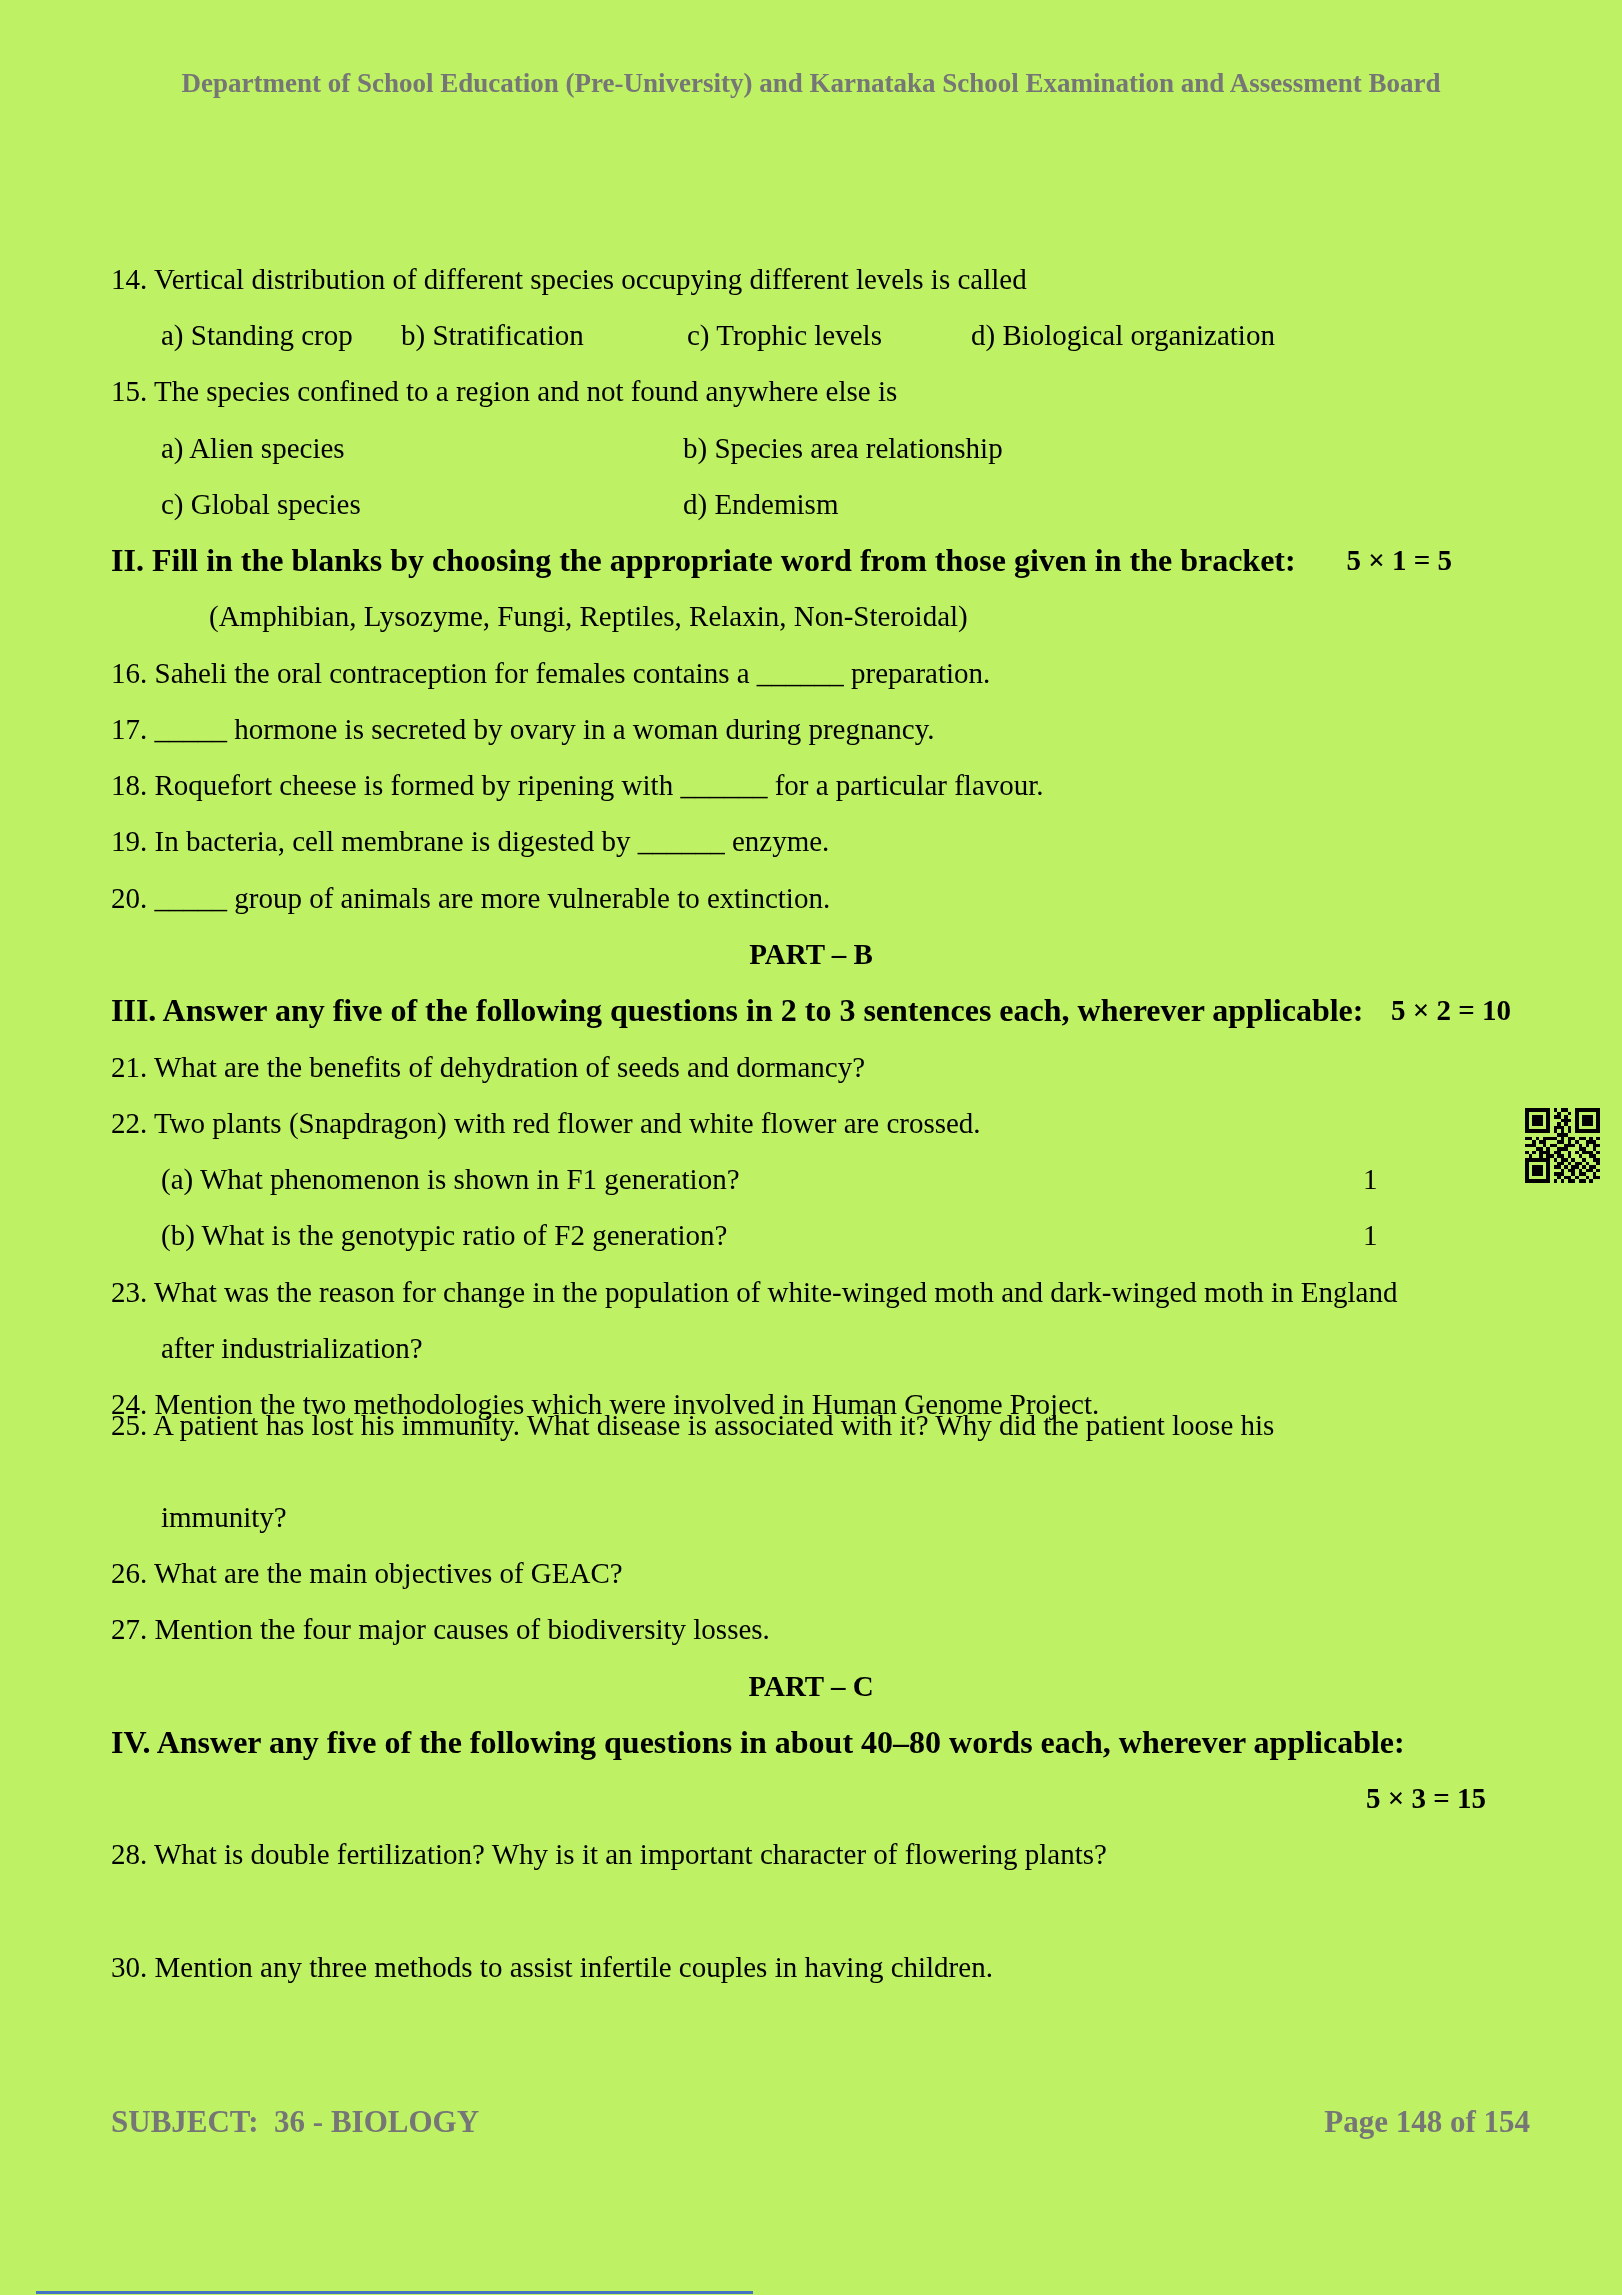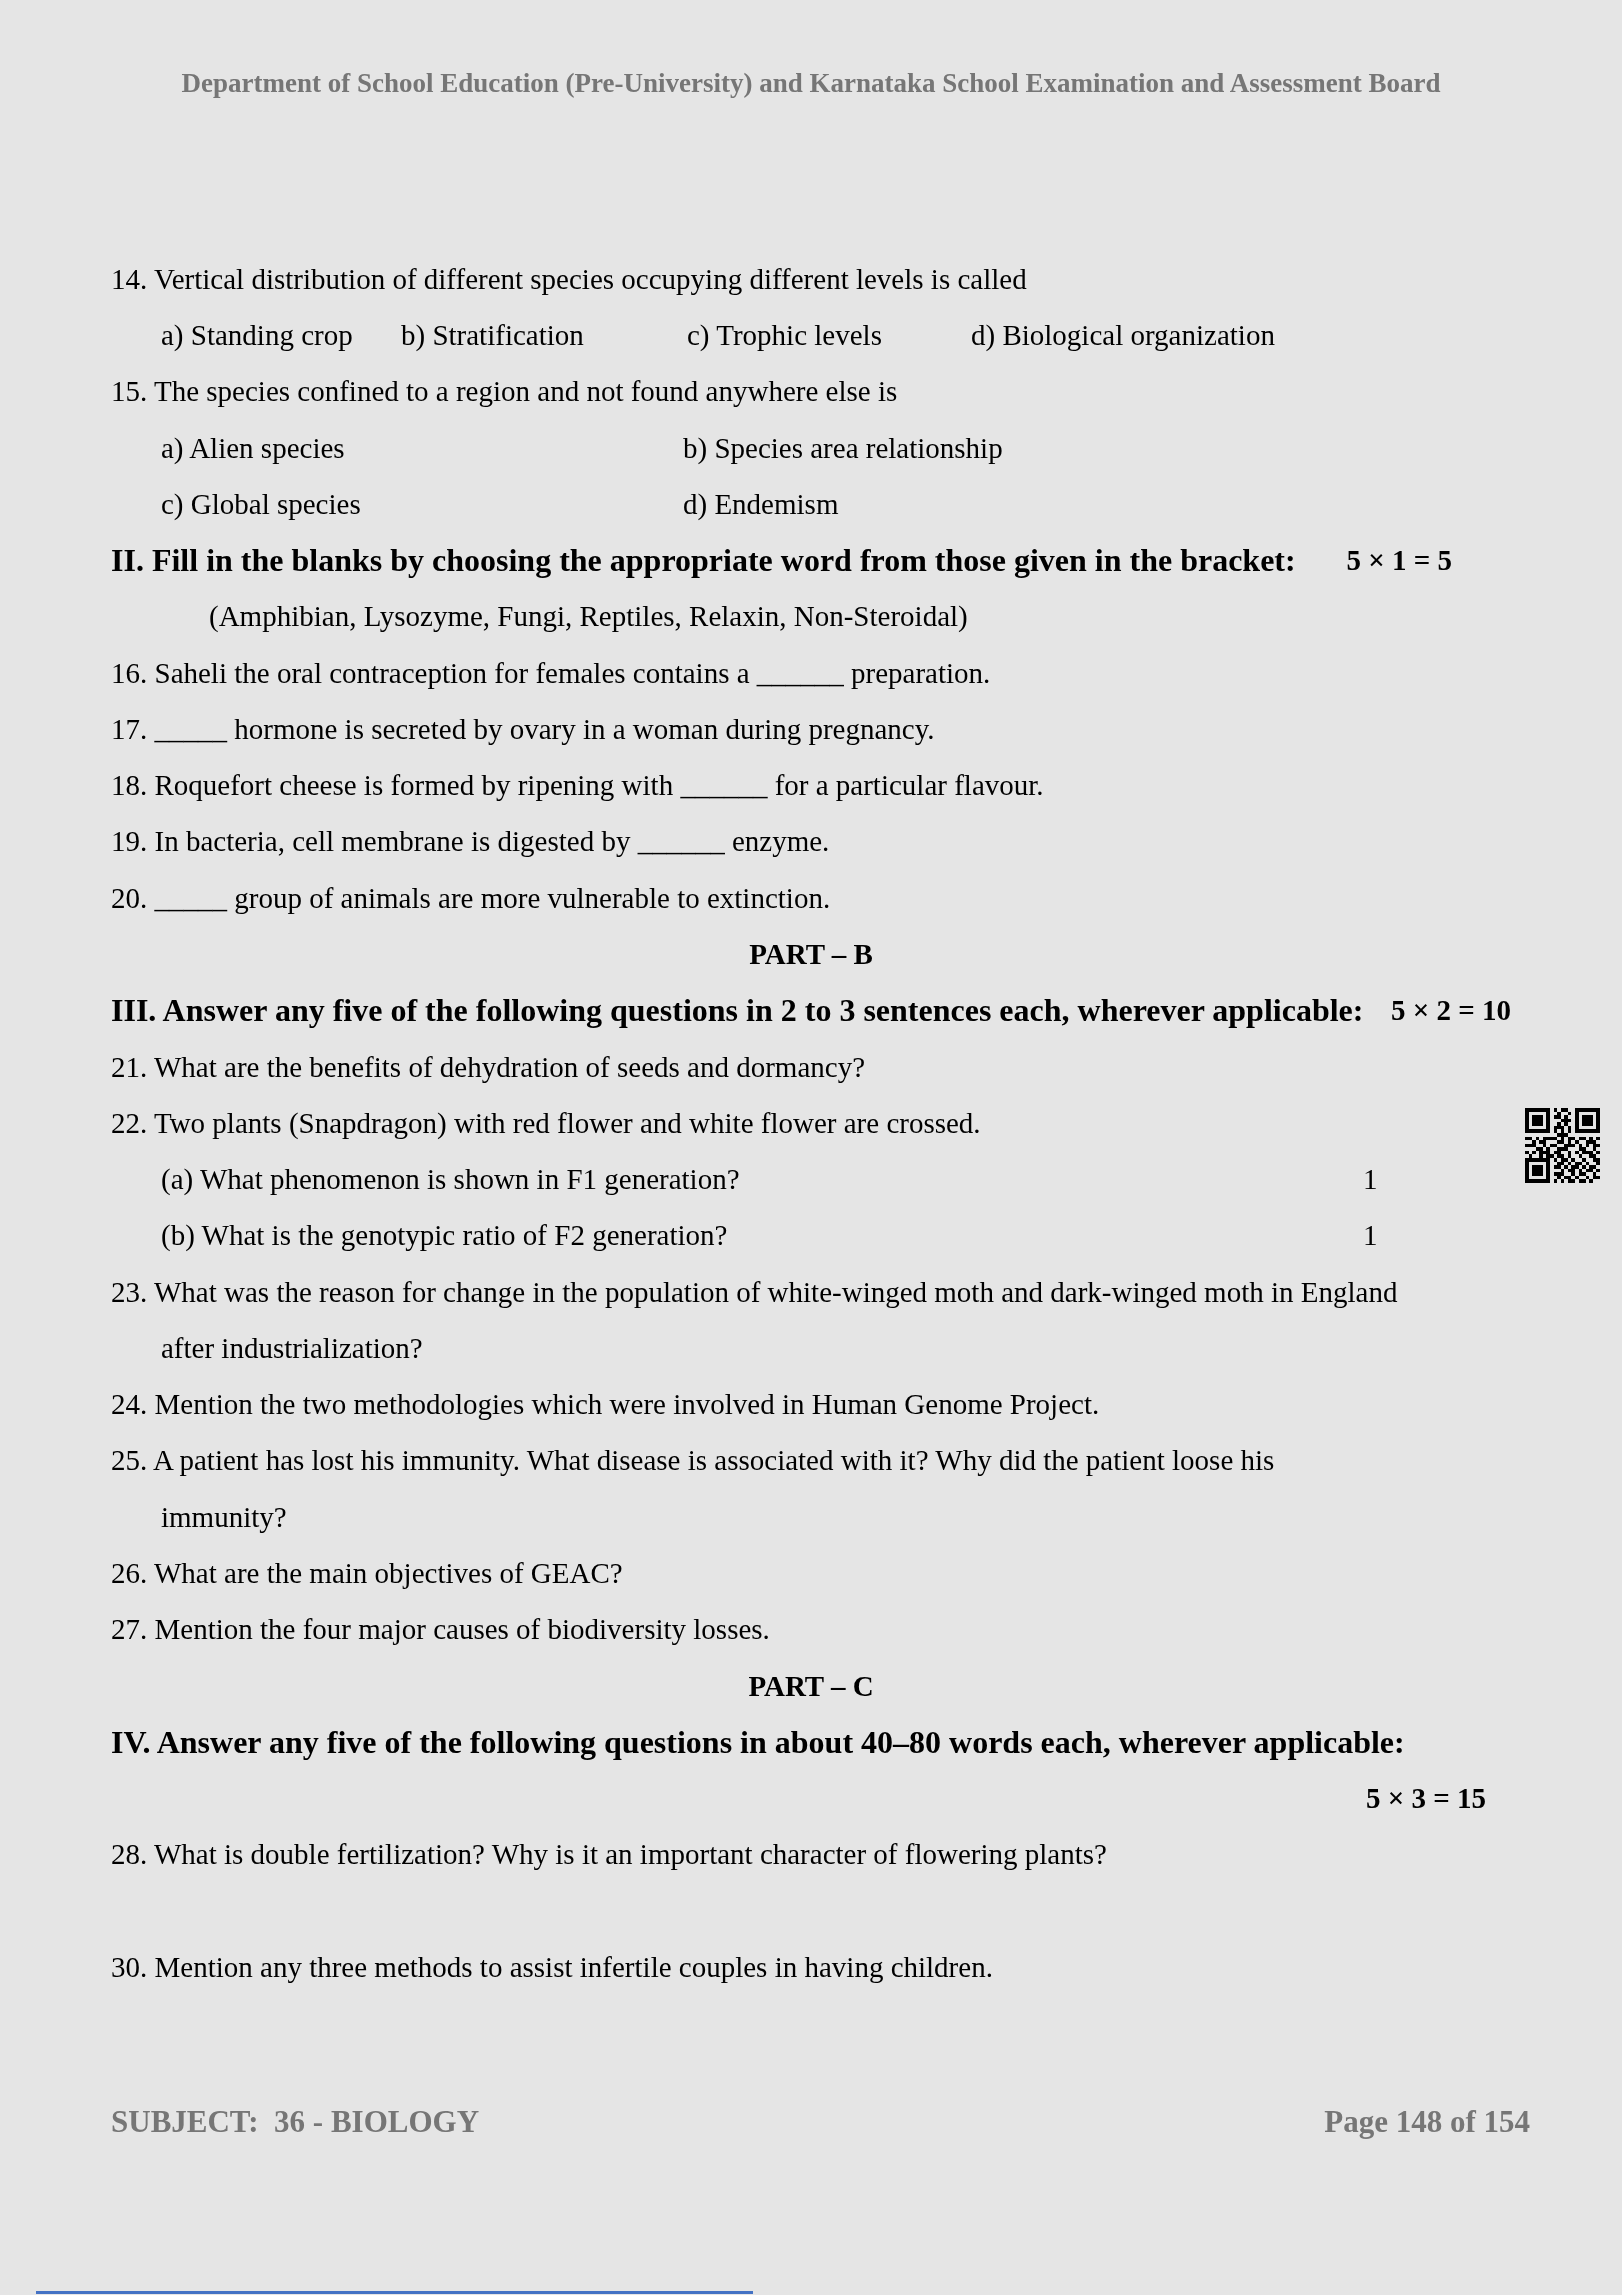--- a/index.html
+++ b/index.html
@@ -6,21 +6,21 @@
     --muted:#767676;
     --ink:#000000;
     --accent:#4472c4;
   }
   *{box-sizing:border-box;}
   html,body{margin:0;padding:0;background:#ffffff;}
   .page{
     position:relative;
     width:1622px;
     height:2295px;
-    background:#e5e5e5;
+    background:#bef264;
     overflow:hidden;
     font-family:"Liberation Serif","DejaVu Serif",serif;
     color:var(--ink);
   }
   .doc-header{
     position:absolute;
     top:68px;
     left:0;
     width:100%;
     text-align:center;
@@ -119,21 +119,21 @@
     <span class="opt" style="left:50px">(a) What phenomenon is shown in F1 generation?</span>
     <span class="qmark">1</span>
   </div>
   <div class="line" style="top:1218px">
     <span class="opt" style="left:50px">(b) What is the genotypic ratio of F2 generation?</span>
     <span class="qmark">1</span>
   </div>
   <div class="line" style="top:1275px">23. What was the reason for change in the population of white-winged moth and dark-winged moth in England</div>
   <div class="line indent1" style="top:1331px">after industrialization?</div>
   <div class="line" style="top:1387px">24. Mention the two methodologies which were involved in Human Genome Project.</div>
-  <div class="line" style="top:1443px">25. A patient has lost his immunity. What disease is associated with it? Why did the patient loose his</div>
+  <div class="line" style="top:1408px">25. A patient has lost his immunity. What disease is associated with it? Why did the patient loose his</div>
   <div class="line indent1" style="top:1500px">immunity?</div>
   <div class="line" style="top:1556px">26. What are the main objectives of GEAC?</div>
   <div class="line" style="top:1612px">27. Mention the four major causes of biodiversity losses.</div>
 
   <div class="line center bold" style="top:1669px">PART – C</div>
   <div class="line" style="top:1725px">
     <span class="bold sec-heading">IV. Answer any five of the following questions in about 40–80 words each, wherever applicable:</span>
   </div>
   <div class="line" style="top:1781px">
     <span class="marks" style="right:25px">5 × 3 = 15</span>

